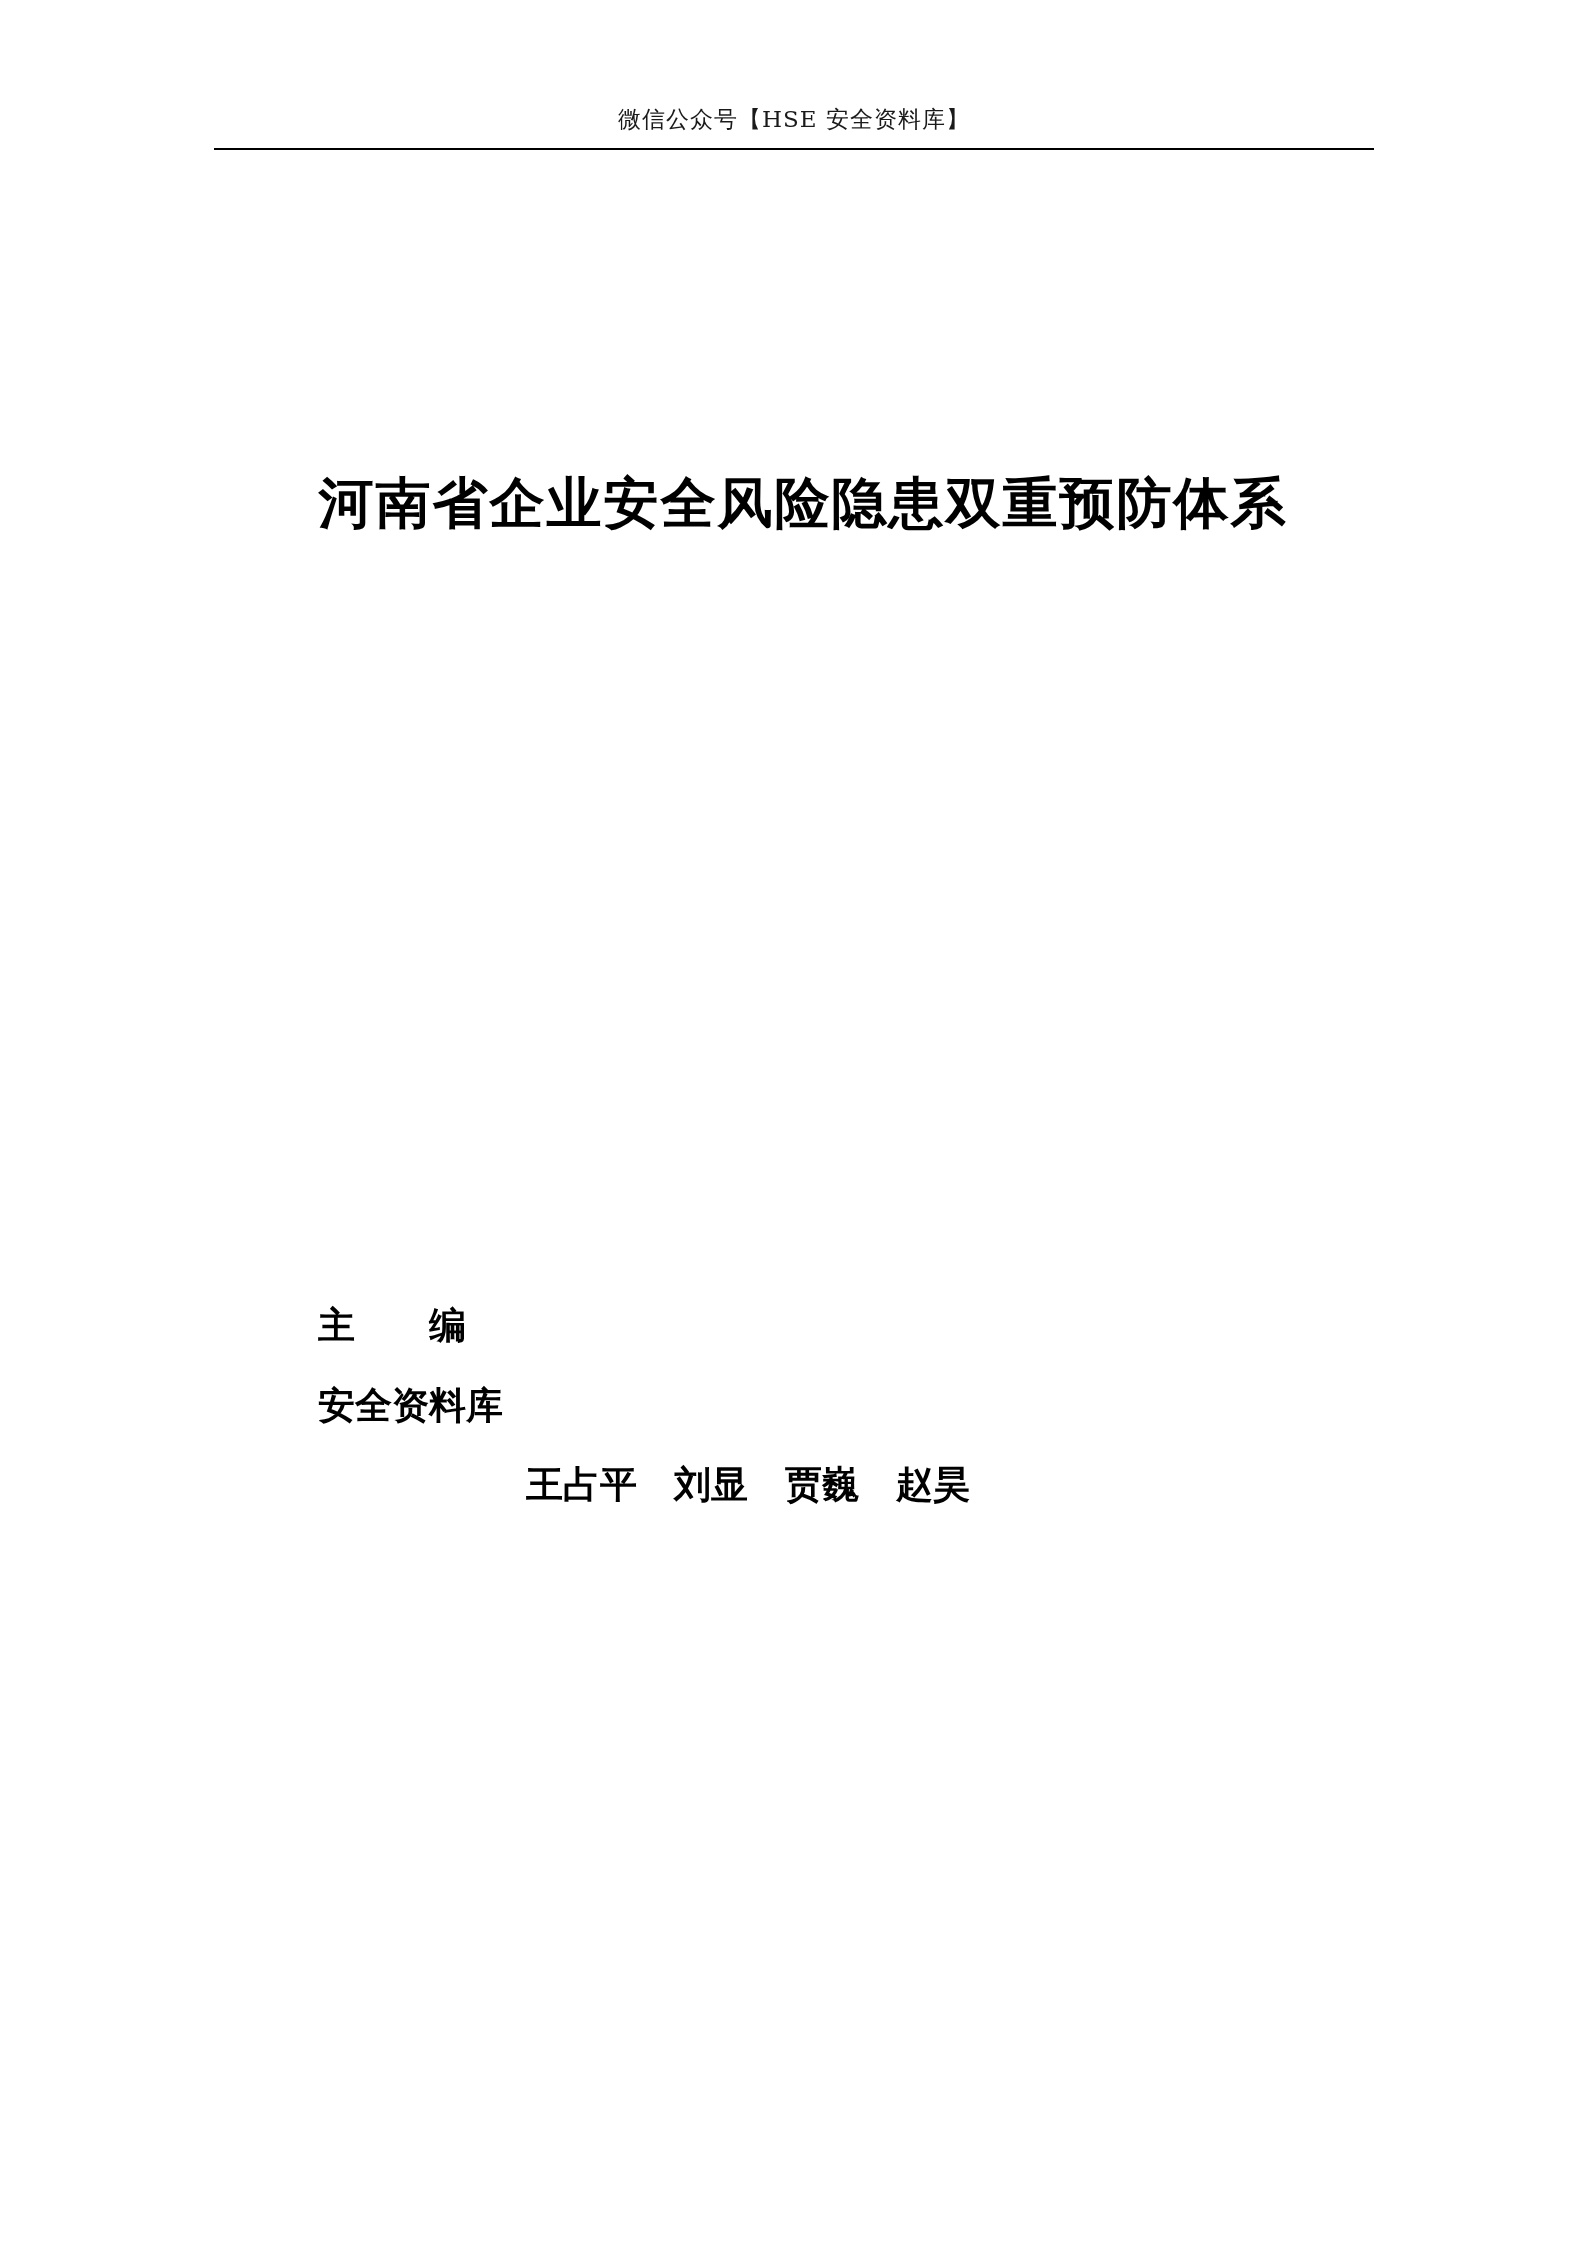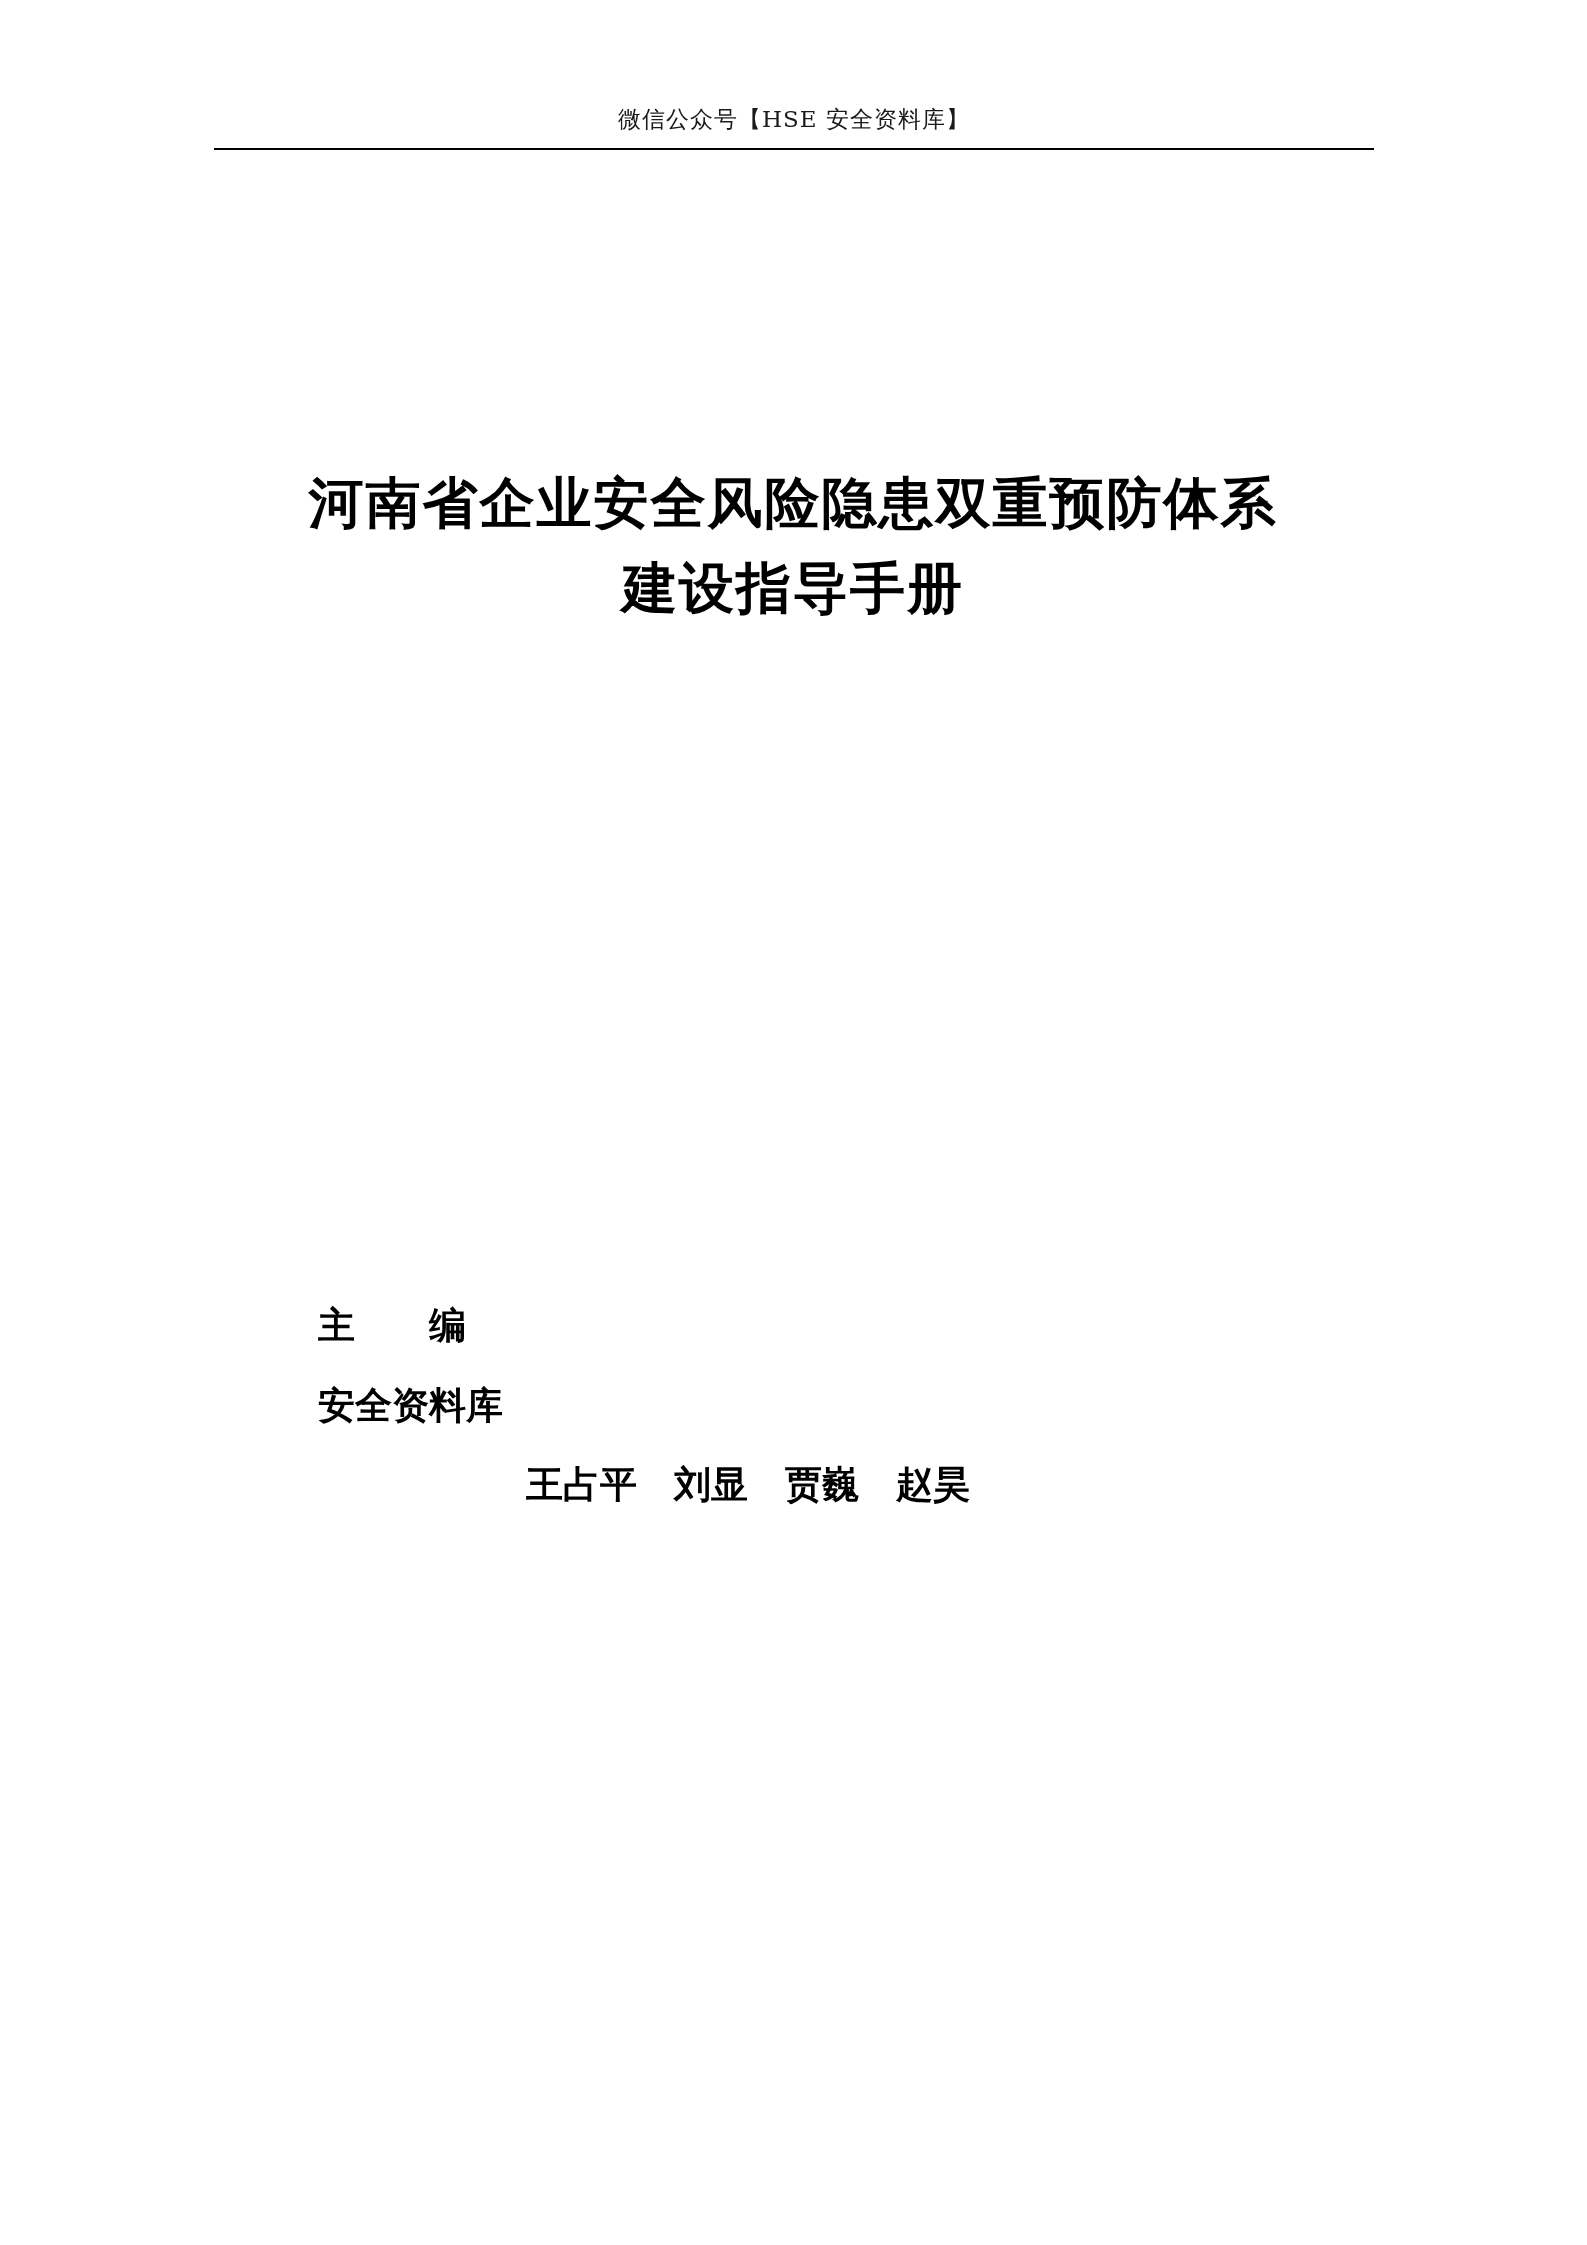--- a/index.html
+++ b/index.html
@@ -31,21 +31,21 @@
     position: absolute;
     top: 140px;
     left: 214px;
     width: 1160px;
     height: 0;
     border-top: 2px solid #000000;
   }
   .title-block {
     position: absolute;
     top: 452px;
-    left: 148px;
+    left: 158px;
     width: 1290px;
     text-align: center;
   }
   .title-line {
     font-size: 55px;
     font-weight: bold;
     letter-spacing: 2px;
     line-height: 1.55;
     color: #000000;
   }
@@ -81,21 +81,20 @@
 </head>
 <body>
 
 <div class="page">
 
   <div class="header">微信公众号【HSE 安全资料库】</div>
   <div class="header-rule"></div>
 
   <div class="title-block">
     <div class="title-line">河南省企业安全风险隐患双重预防体系</div>
-    <div class="title-line">建设指导手册</div>
   </div>
 
   <div class="credits">
     <div class="credit-row">
       <div class="credit-label">主　　编</div>
     </div>
     <div class="credit-row">
       <div class="credit-label">安全资料库</div>
     </div>
     <div class="credit-row continuation">

